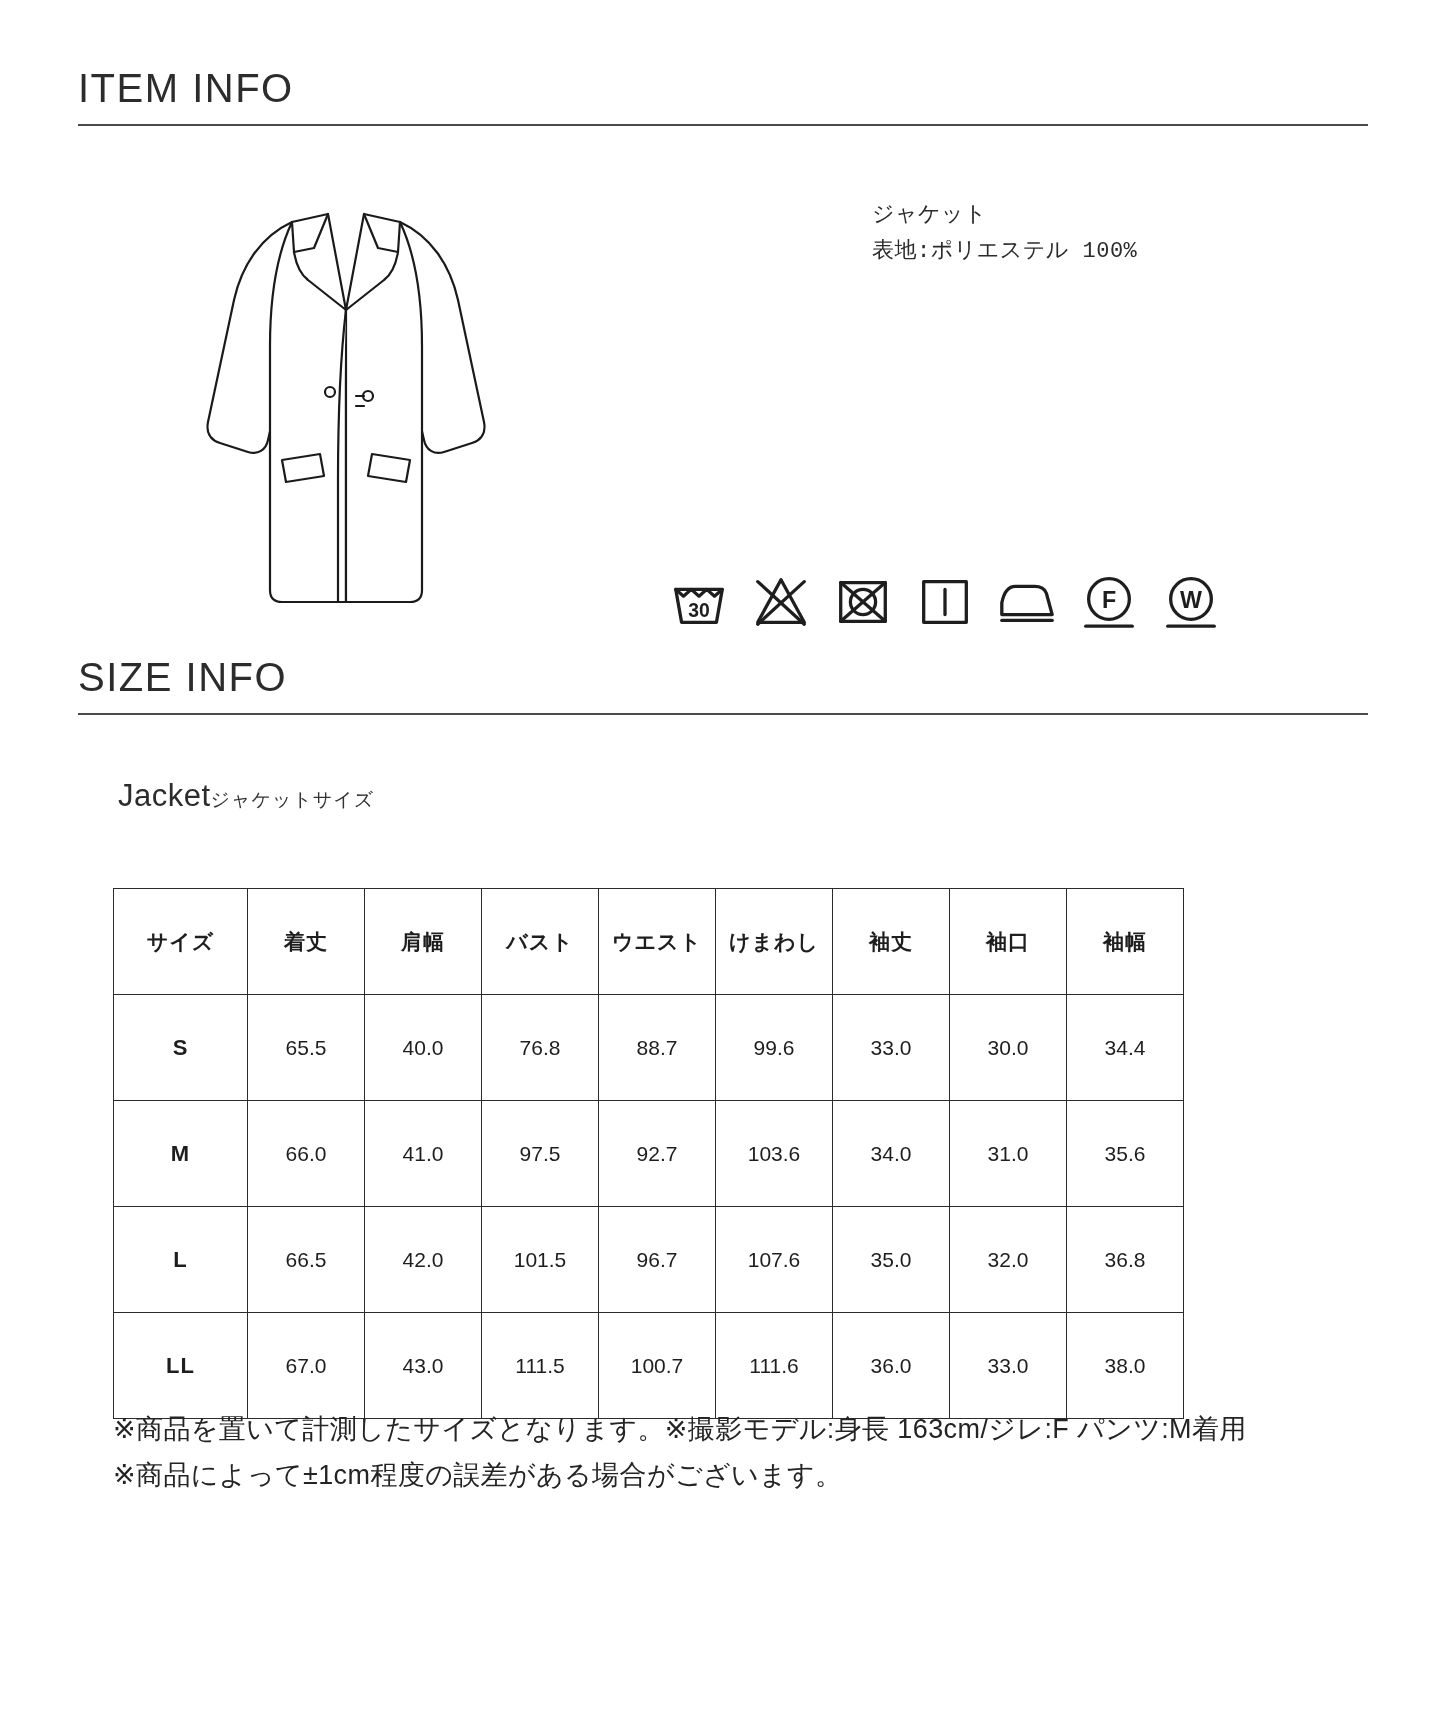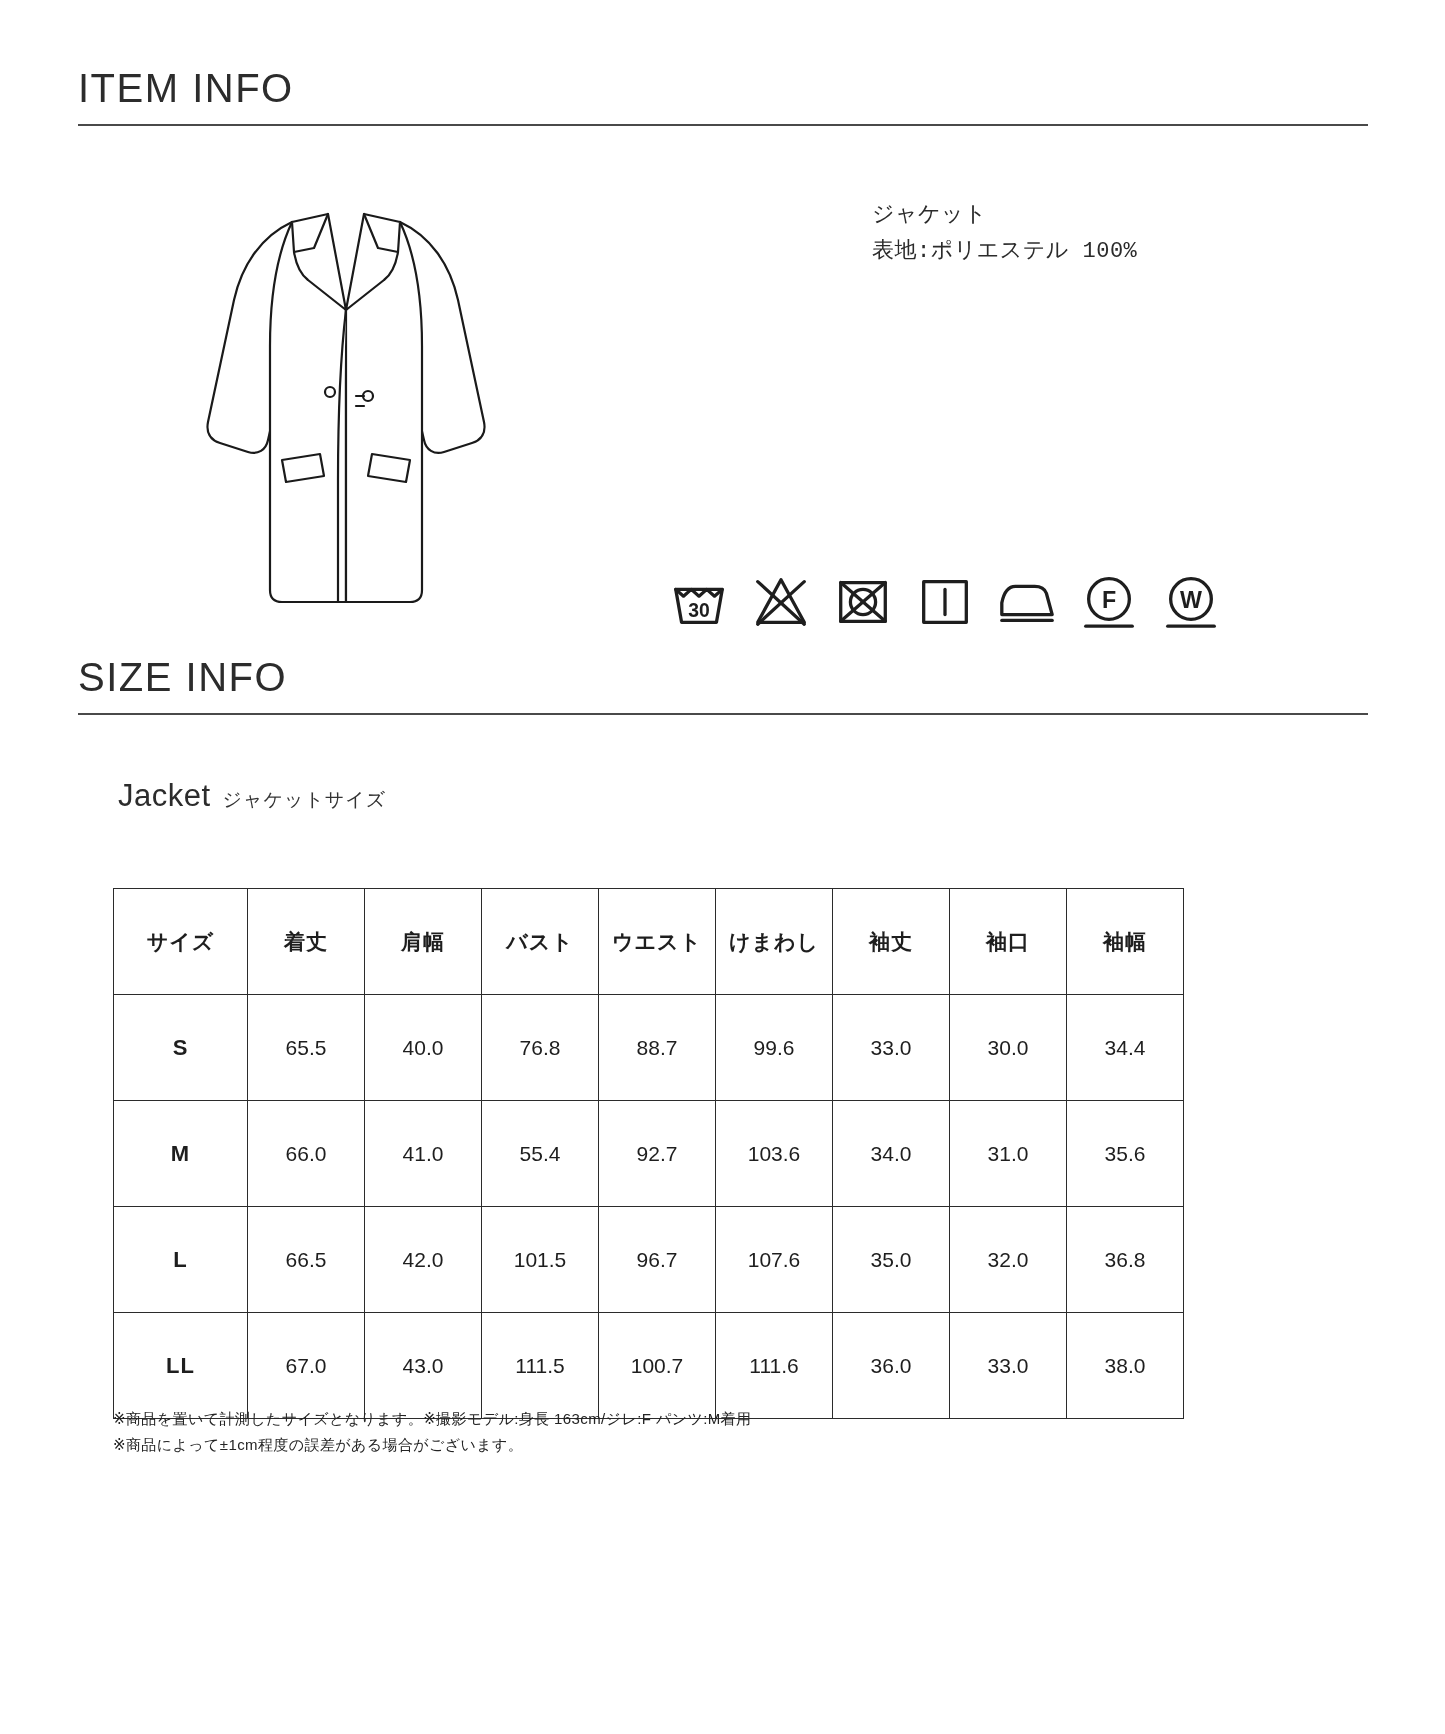--- a/index.html
+++ b/index.html
@@ -106,21 +106,21 @@
     white-space:nowrap;
   }
   .size-title .en{
     font-size:31px;
     color:#2c2c2c;
     letter-spacing:0.5px;
   }
   .size-title .jp{
     font-size:19px;
     color:#333;
-    margin-left:12px;
+    margin-left:0;
     letter-spacing:1px;
   }
 
   table.size-table{
     position:absolute;
     left:113px;
     top:888px;
     width:1070px;
     border-collapse:collapse;
     table-layout:fixed;
@@ -148,21 +148,21 @@
   table.size-table col.cx{width:117px;}
 
   
   .notes{
     position:absolute;
     left:113px;
     top:1406px;
     width:1240px;
   }
   .note-line{
-    font-size:15px;
+    font-size:27px;
     line-height:1.72;
     color:#242424;
     letter-spacing:0.4px;
     white-space:nowrap;
   }
 </style>
 </head>
 <body>
 
 <div class="page">
@@ -312,21 +312,21 @@
         <td>88.7</td>
         <td>99.6</td>
         <td>33.0</td>
         <td>30.0</td>
         <td>34.4</td>
       </tr>
       <tr>
         <td class="size-label">M</td>
         <td>66.0</td>
         <td>41.0</td>
-        <td>55.4</td>
+        <td>97.5</td>
         <td>92.7</td>
         <td>103.6</td>
         <td>34.0</td>
         <td>31.0</td>
         <td>35.6</td>
       </tr>
       <tr>
         <td class="size-label">L</td>
         <td>66.5</td>
         <td>42.0</td>

